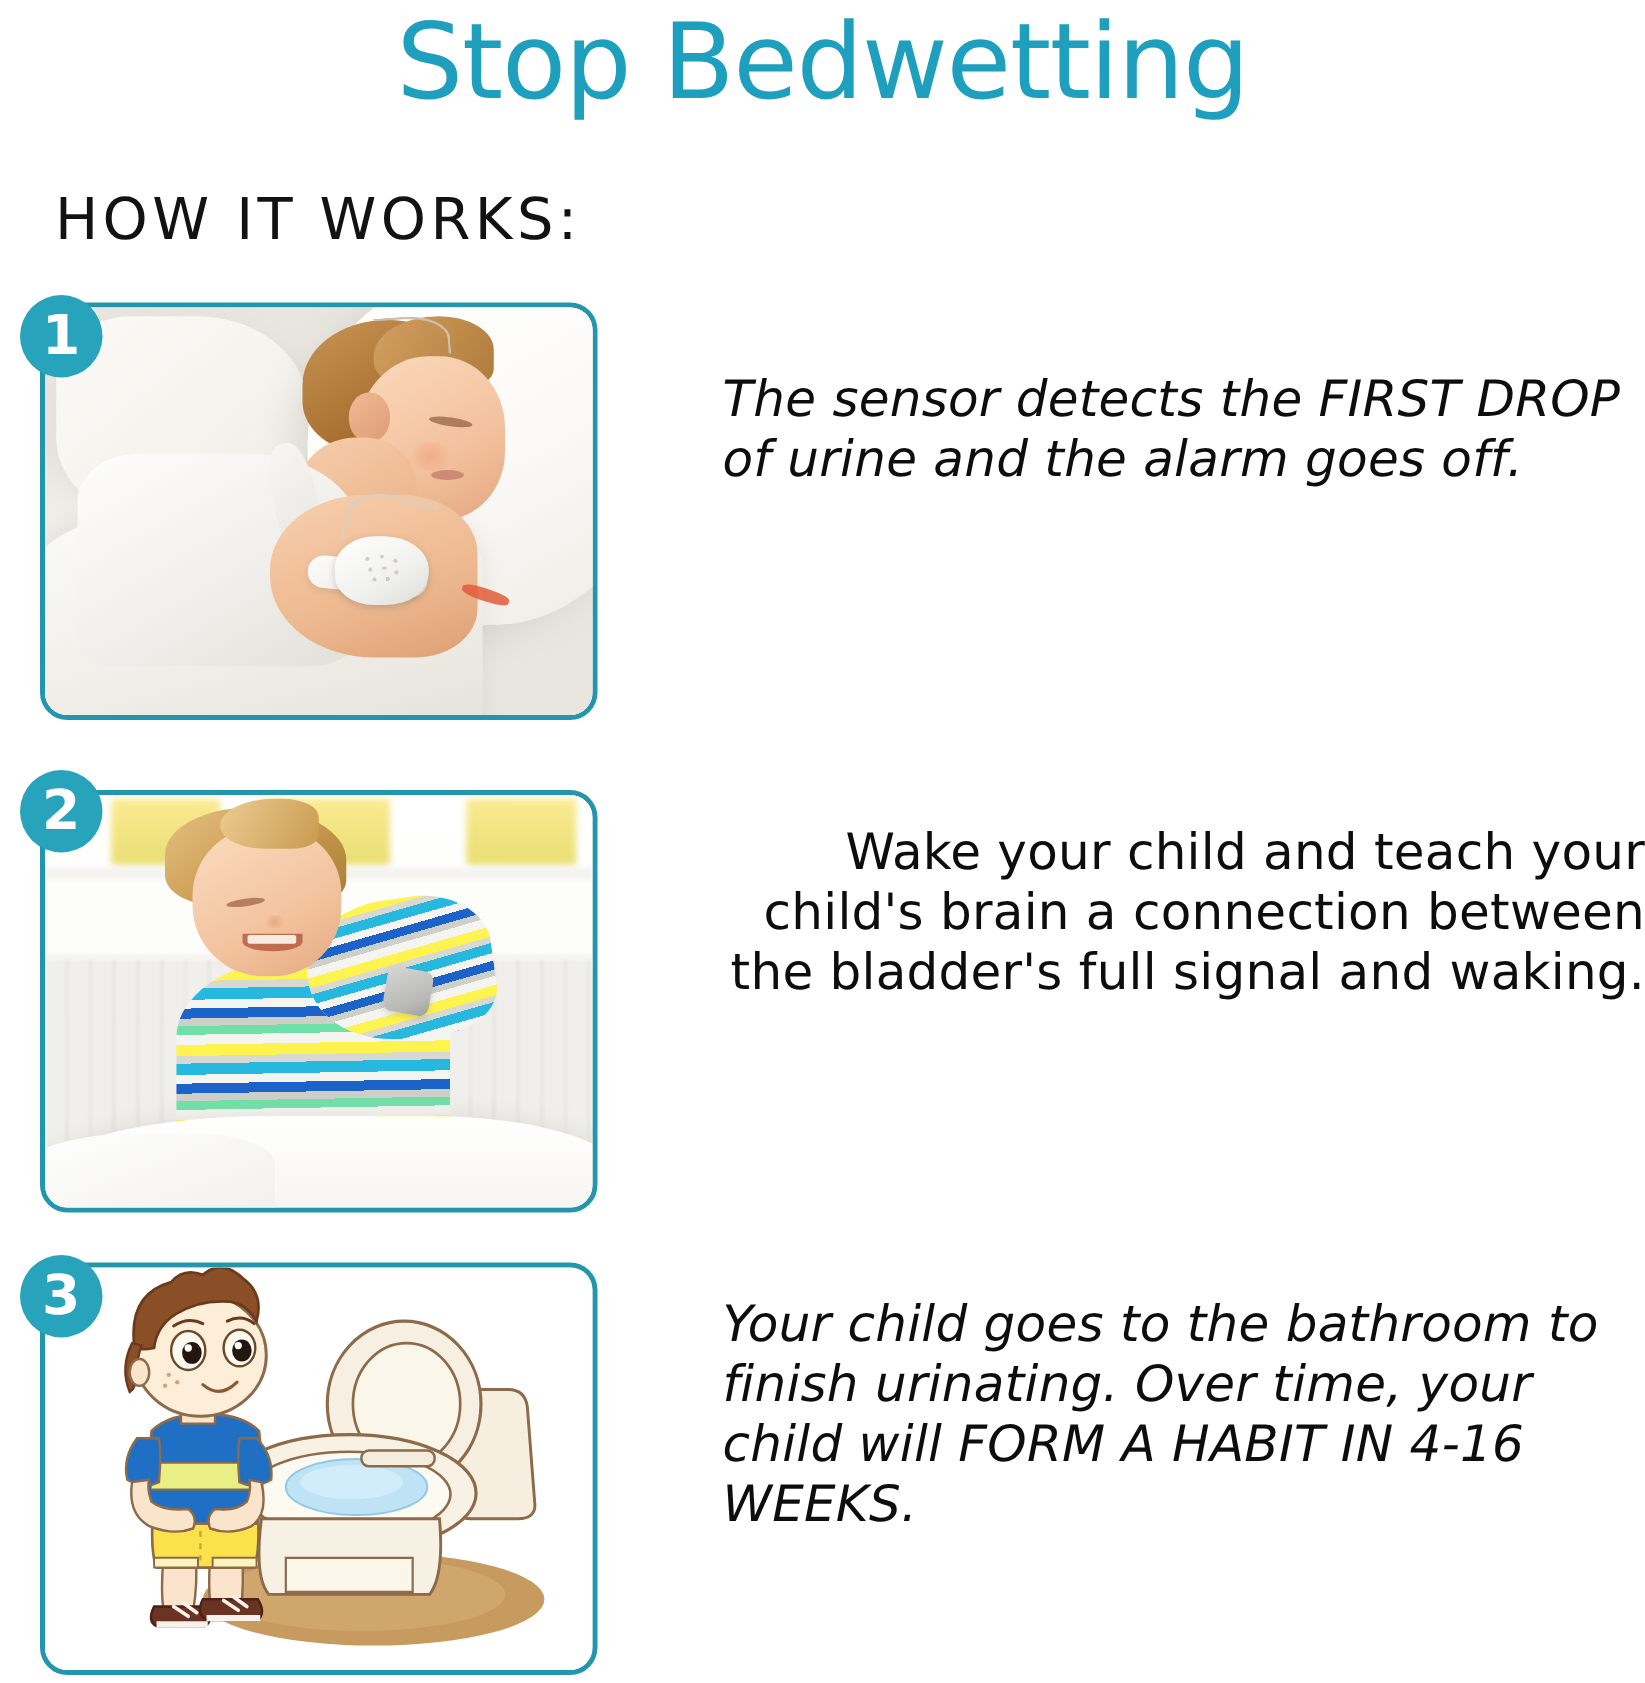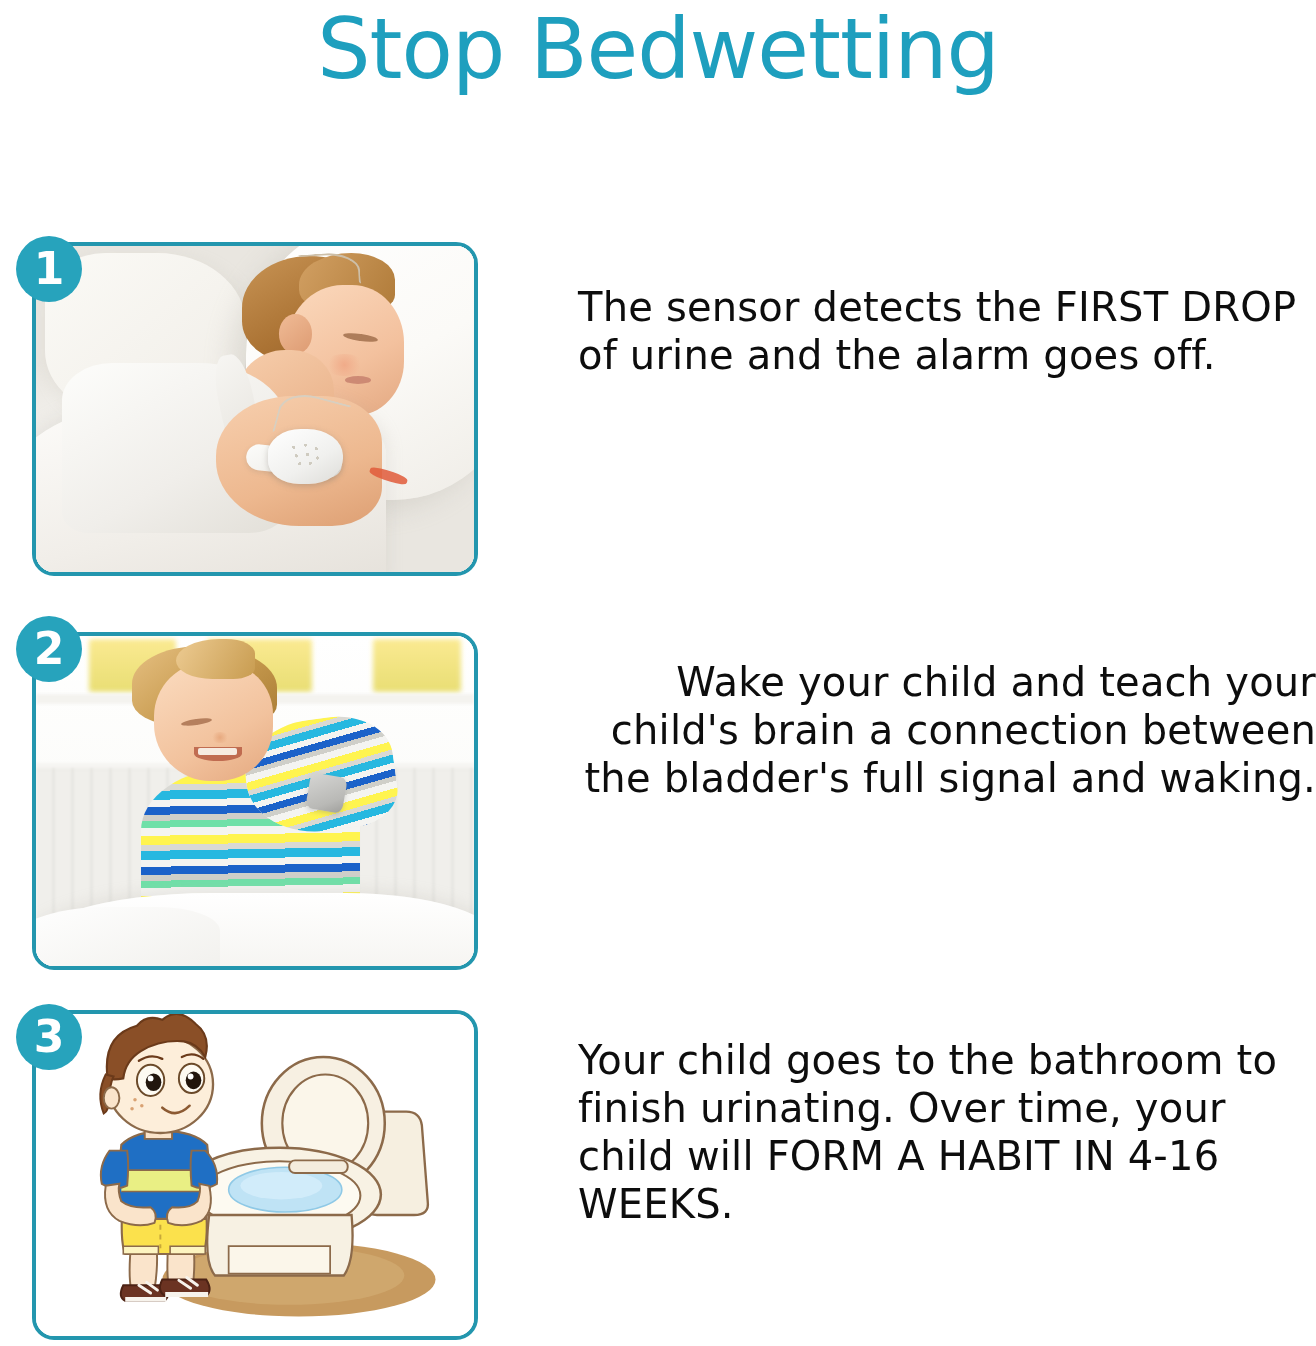--- a/index.html
+++ b/index.html
@@ -95,21 +95,21 @@
     position:absolute;
     left:578px;
     width:738px;
     font-family:"DejaVu Sans", sans-serif;
     font-size:40px;
     font-weight:400;
     letter-spacing:0.2px;
     line-height:48px;
     color:#0d0d0d;
   }
-  .step-1 .step-text { top:47px; }
+  .step-1 .step-text { top:60px;font-style:italic; }
   .step-2 .step-text { top:42px; }
   .step-3 .step-text { top:38px; }
 
   
   .photo1 { position:absolute; inset:0; background:#f3f2ef; }
   .p1-sheet {
     position:absolute; left:0; top:0; width:100%; height:100%;
     background:
       radial-gradient(ellipse 60% 45% at 22% 78%, #ffffff 0%, #f2f0ec 60%, #e9e6e0 100%),
       linear-gradient(160deg,#f7f5f1 0%, #efece6 48%, #e6e2da 100%);
@@ -363,20 +363,21 @@
   
   .art3 { position:absolute; inset:0; background:#ffffff; }
 </style>
 </head>
 <body>
 
 <div class="page">
 
   <div class="title" style="color: rgb(30, 159, 190);">Stop Bedwetting</div>
 
+  <div class="how-heading">HOW IT WORKS:</div>
 
   <div class="step step-1">
 
     <div class="card" style="border-color: rgb(35, 150, 174);">
       <div class="card-inner">
         <div class="photo1">
           <div class="p1-sheet"></div>
           <div class="p1-pillow2"></div>
           <div class="p1-pillow"></div>
           <div class="p1-hair"></div>
@@ -518,16 +519,16 @@
             <circle cx="97" cy="97" r="1.8" fill="#d9a273"></circle>
 
             <path d="M128 96 q14 12 28 -2" stroke="#8c5a32" stroke-width="2.6" fill="none" stroke-linecap="round"></path>
           </svg>
         </div>
       </div>
     </div>
 
     <div class="badge" style="background: rgb(39, 163, 188);">3</div>
 
-    <div class="step-text" style="color: rgb(13, 13, 13);">Your child goes to the bathroom to finish urinating. Over time, your child will FORM A HABIT IN 4-16 WEEKS.</div>
+    <div class="step-text" style="color: rgb(13, 13, 13); font-style: italic;">Your child goes to the bathroom to finish urinating. Over time, your child will FORM A HABIT IN 4-16 WEEKS.</div>
   </div>
 
 </div>
 
 </body></html>

